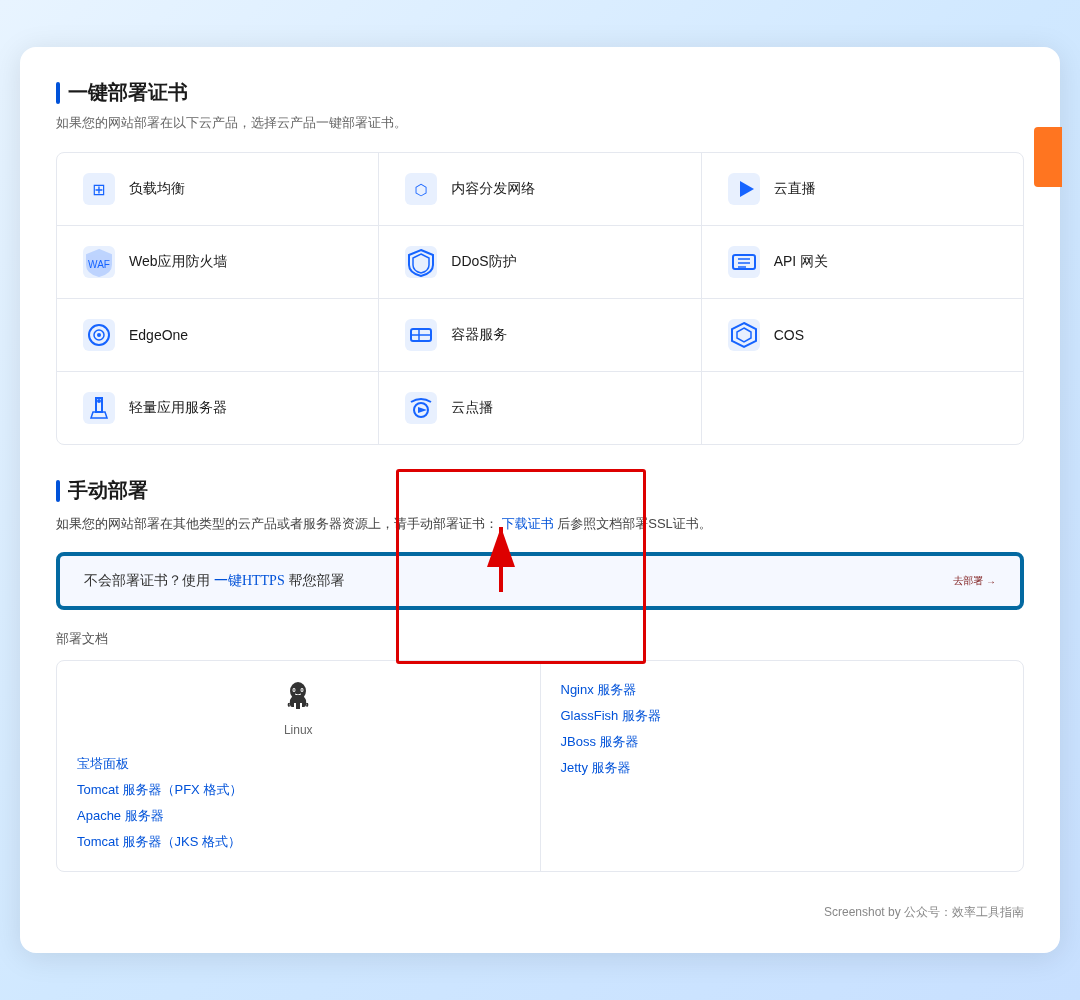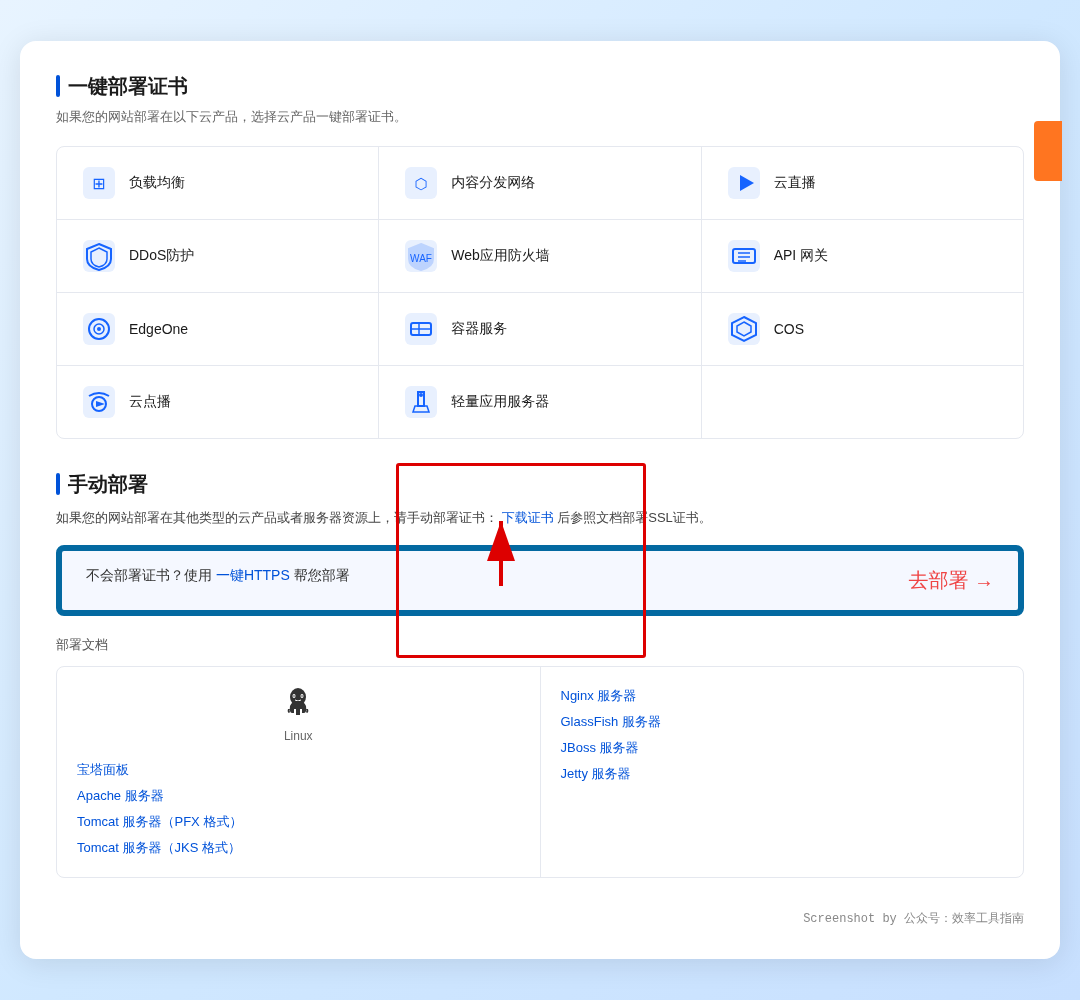--- a/index.html
+++ b/index.html
@@ -102,38 +102,39 @@
     }
     .manual-desc {
       font-size: 13px;
       color: #444;
       margin-bottom: 16px;
       line-height: 1.8;
     }
     .manual-desc a, .link-blue {
       color: #0052d9;
       text-decoration: none;
+      font-family: Liberation Serif, serif;
     }
     .https-banner {
       background: #f5f8ff;
-      border: 6px solid #0369a1;
+      border: 4px solid #0369a1;
       border-radius: 8px;
       padding: 16px 24px;
       display: flex;
-      align-items: flex-start;
+      align-items: center;
       justify-content: space-between;
       margin-bottom: 20px;
     }
     .https-banner-text {
       font-size: 14px;
       color: #333;
     }
     .deploy-link {
-      color: #ef4444;
-      font-size: 20px;
+      color: #7f1d1d;
+      font-size: 10px;
       font-weight: 500;
       text-decoration: none;
       white-space: nowrap;
     }
     .docs-label {
       font-size: 13px;
       color: #555;
       margin-bottom: 12px;
     }
     .docs-grid {
@@ -206,21 +207,20 @@
       top: 40px;
       pointer-events: none;
       z-index: 20;
     }
 
     .watermark {
       text-align: right;
       font-size: 12px;
       color: #888;
       margin-top: 16px;
-      font-family: Liberation Mono, monospace;
     }
   </style>
 </head>
 <body>
 
 <div class="main-card">
   <div class="orange-tab"></div>
 
   <div class="section-title">一键部署证书</div>
   <div class="section-desc">如果您的网站部署在以下云产品，选择云产品一键部署证书。</div>
@@ -255,35 +255,35 @@
         </div>
         <span class="product-name">云直播</span>
       </div>
     </div>
 
     <div class="product-row">
       <div class="product-cell">
         <div class="product-icon">
           <svg viewBox="0 0 32 32" fill="none">
             <rect width="32" height="32" rx="6" fill="#e8f0fe"></rect>
+            <path d="M16 4 L28 9 L28 19 Q28 27 16 30 Q4 27 4 19 L4 9 Z" fill="#1664ff" opacity="0.2" stroke="#1664ff" stroke-width="2"></path>
+            <text x="16" y="22" text-anchor="middle" font-size="10" fill="#1664ff">WAF</text>
+          </svg>
+        </div>
+        <span class="product-name">Web应用防火墙</span>
+      </div>
+      <div class="product-cell">
+        <div class="product-icon">
+          <svg viewBox="0 0 32 32" fill="none">
+            <rect width="32" height="32" rx="6" fill="#e8f0fe"></rect>
             <path d="M16 4 L28 9 L28 19 Q28 27 16 30 Q4 27 4 19 L4 9 Z" fill="none" stroke="#1664ff" stroke-width="2"></path>
             <path d="M16 8 L24 12 L24 19 Q24 25 16 27 Q8 25 8 19 L8 12 Z" fill="none" stroke="#1664ff" stroke-width="1.5"></path>
           </svg>
         </div>
         <span class="product-name">DDoS防护</span>
-      </div>
-      <div class="product-cell">
-        <div class="product-icon">
-          <svg viewBox="0 0 32 32" fill="none">
-            <rect width="32" height="32" rx="6" fill="#e8f0fe"></rect>
-            <path d="M16 4 L28 9 L28 19 Q28 27 16 30 Q4 27 4 19 L4 9 Z" fill="#1664ff" opacity="0.2" stroke="#1664ff" stroke-width="2"></path>
-            <text x="16" y="22" text-anchor="middle" font-size="10" fill="#1664ff">WAF</text>
-          </svg>
-        </div>
-        <span class="product-name">Web应用防火墙</span>
       </div>
       <div class="product-cell">
         <div class="product-icon">
           <svg viewBox="0 0 32 32" fill="none">
             <rect width="32" height="32" rx="6" fill="#e8f0fe"></rect>
             <rect x="5" y="9" width="22" height="14" rx="2" fill="none" stroke="#1664ff" stroke-width="2"></rect>
             <line x1="10" y1="13" x2="22" y2="13" stroke="#1664ff" stroke-width="1.5"></line>
             <line x1="10" y1="17" x2="22" y2="17" stroke="#1664ff" stroke-width="1.5"></line>
             <line x1="10" y1="21" x2="18" y2="21" stroke="#1664ff" stroke-width="1.5"></line>
           </svg>
@@ -325,37 +325,37 @@
         </div>
         <span class="product-name">COS</span>
       </div>
     </div>
 
     <div class="product-row">
       <div class="product-cell">
         <div class="product-icon">
           <svg viewBox="0 0 32 32" fill="none">
             <rect width="32" height="32" rx="6" fill="#e8f0fe"></rect>
+            <rect x="13" y="6" width="6" height="14" fill="none" stroke="#1664ff" stroke-width="2"></rect>
+            <polygon points="10,20 22,20 24,26 8,26" fill="none" stroke="#1664ff" stroke-width="1.5"></polygon>
+            <circle cx="16" cy="9" r="2" fill="#1664ff"></circle>
+          </svg>
+        </div>
+        <span class="product-name">轻量应用服务器</span>
+      </div>
+      <div class="product-cell">
+        <div class="product-icon">
+          <svg viewBox="0 0 32 32" fill="none">
+            <rect width="32" height="32" rx="6" fill="#e8f0fe"></rect>
             <path d="M6 10 Q16 4 26 10" fill="none" stroke="#1664ff" stroke-width="2"></path>
             <circle cx="16" cy="18" r="7" fill="none" stroke="#1664ff" stroke-width="2"></circle>
             <polygon points="13,15 22,18 13,21" fill="#1664ff"></polygon>
           </svg>
         </div>
         <span class="product-name">云点播</span>
-      </div>
-      <div class="product-cell">
-        <div class="product-icon">
-          <svg viewBox="0 0 32 32" fill="none">
-            <rect width="32" height="32" rx="6" fill="#e8f0fe"></rect>
-            <rect x="13" y="6" width="6" height="14" fill="none" stroke="#1664ff" stroke-width="2"></rect>
-            <polygon points="10,20 22,20 24,26 8,26" fill="none" stroke="#1664ff" stroke-width="1.5"></polygon>
-            <circle cx="16" cy="9" r="2" fill="#1664ff"></circle>
-          </svg>
-        </div>
-        <span class="product-name">轻量应用服务器</span>
       </div>
       <div class="product-cell empty"></div>
     </div>
   </div>
 
   <div class="manual-section manual-annotated">
     <div class="section-title">手动部署</div>
     <div class="manual-desc">
       <span>如果您的网站部署在其他类型的云产品或者服务器资源上，请手动部署证书：</span>
       <a class="link-blue">下载证书</a>
@@ -396,22 +396,22 @@
                 <circle cx="22" cy="11" r="0.8" fill="#333"></circle>
                 <path d="M15 15 Q18 17 21 15" fill="none" stroke="white" stroke-width="1"></path>
                 <path d="M10 21 Q9 28 12 28 L14 28 L14 24 L16 24 L16 30 L20 30 L20 24 L22 24 L22 28 L24 28 Q27 28 26 21 Q24 16 18 16 Q12 16 10 21Z" fill="#333"></path>
                 <path d="M8 24 Q7 27 9 28 L10 27 Q9 26 10 24Z" fill="#333"></path>
                 <path d="M28 24 Q29 27 27 28 L26 27 Q27 26 26 24Z" fill="#333"></path>
               </svg>
             </div>
             <span class="docs-os-label">Linux</span>
           </div>
           <a class="docs-item">宝塔面板</a>
+          <a class="docs-item">Tomcat 服务器（PFX 格式）</a>
           <a class="docs-item">Apache 服务器</a>
-          <a class="docs-item">Tomcat 服务器（PFX 格式）</a>
           <a class="docs-item">Tomcat 服务器（JKS 格式）</a>
         </div>
 
         <div class="docs-col docs-col-middle">
           <a class="docs-item">Nginx 服务器</a>
           <a class="docs-item">GlassFish 服务器</a>
           <a class="docs-item">JBoss 服务器</a>
           <a class="docs-item">Jetty 服务器</a>
         </div>
 

